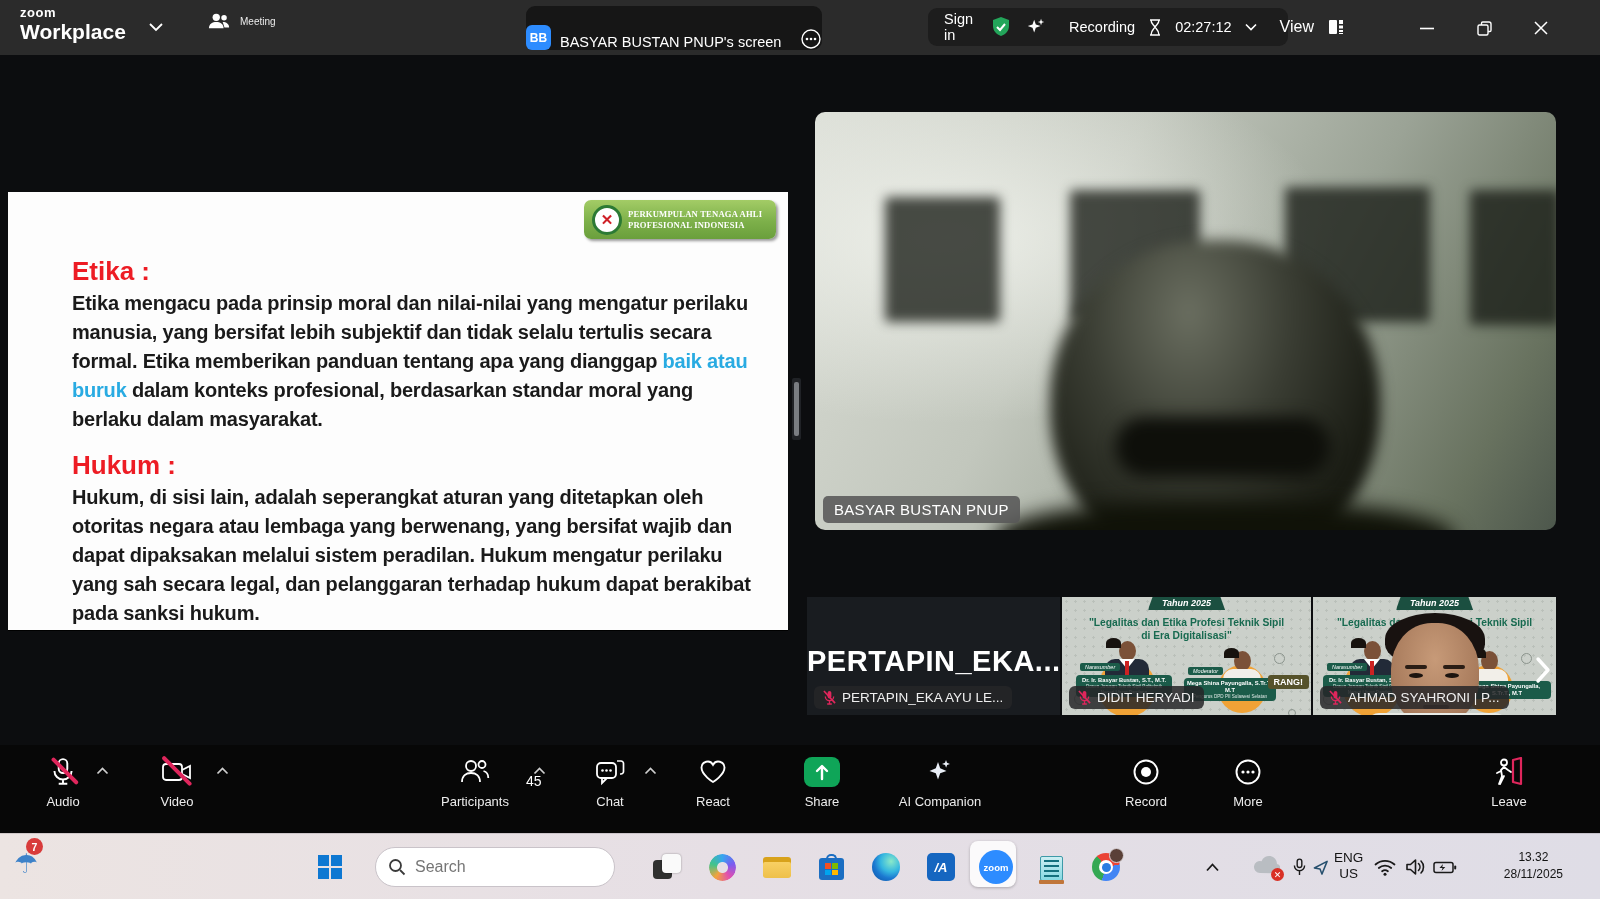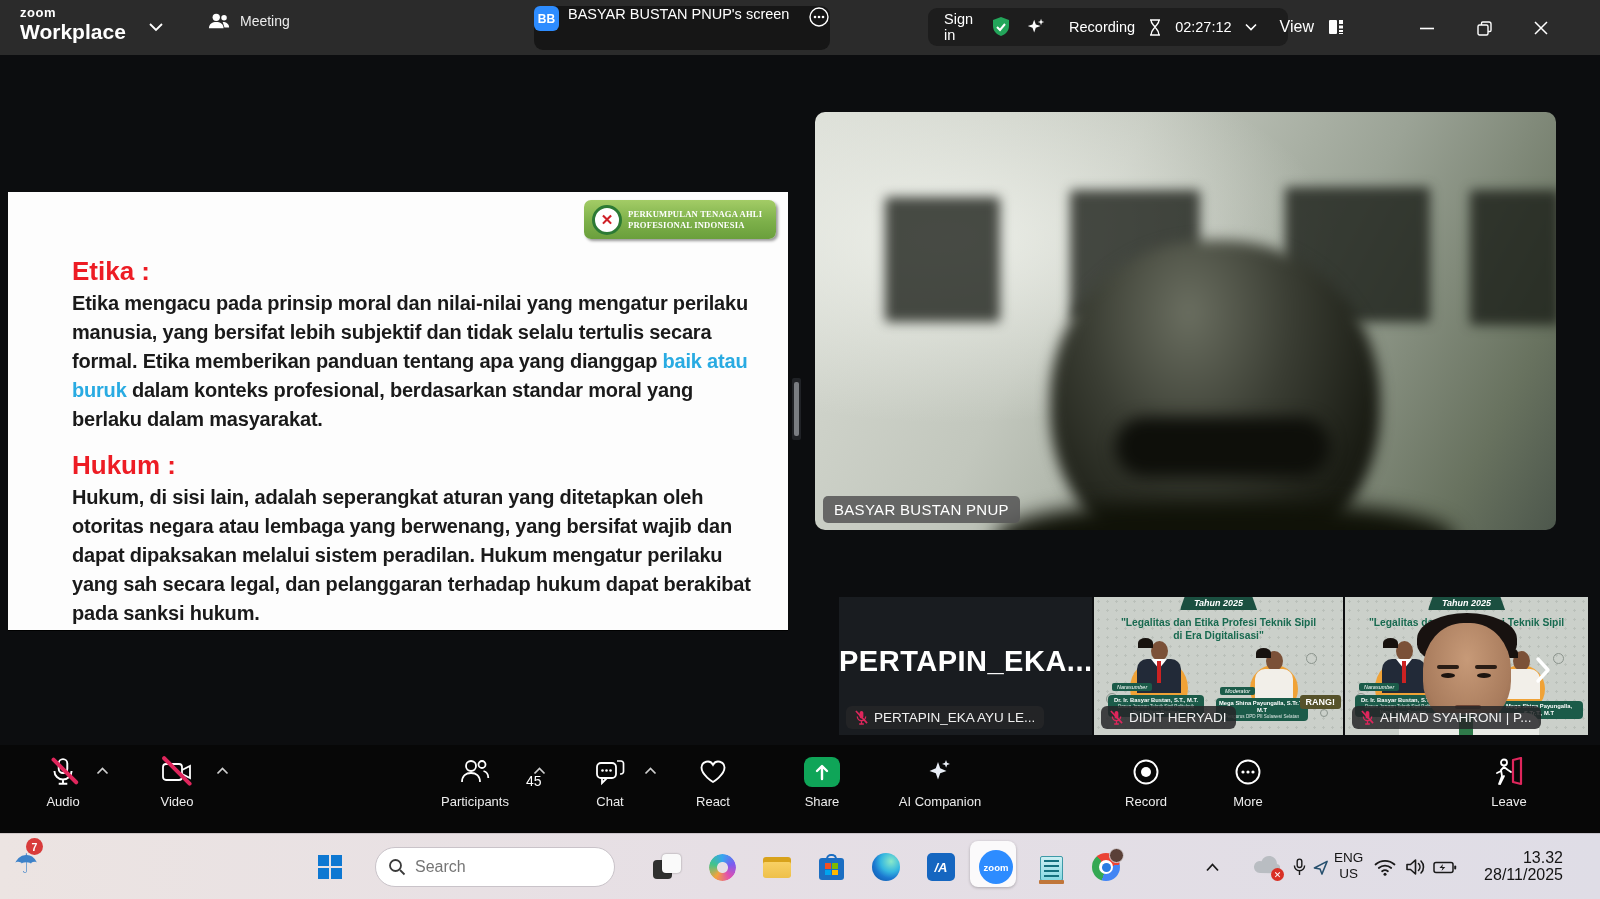--- a/index.html
+++ b/index.html
@@ -8,24 +8,24 @@
     position:relative; width:1600px; height:899px; overflow:hidden;
     font-family:"Liberation Sans", sans-serif; background:#86efac;
   }
 
   
   #titlebar { position:absolute; top:0; left:0; width:1600px; height:55px; background:#2b2b2b; }
   .logo-block { position:absolute; left:20px; top:6px; color:#fff; cursor:default; }
   .logo-top { font-size:13px; font-weight:bold; letter-spacing:.5px; line-height:14px; }
   .logo-bottom { font-size:21px; font-weight:600; line-height:24px; }
   .tb-chevron { position:absolute; left:148px; top:22px; }
-  .meeting-tab { position:absolute; left:208px; top:12px; display:flex; align-items:center; gap:10px; color:#ececec; font-size:14px; }
+  .meeting-tab { position:absolute; left:208px; top:12px; display:flex; align-items:center; gap:10px; color:#ececec; font-size:10px; }
   .screen-tab {
     position:absolute; left:526px; top:6px; width:296px; height:44px; background:#161616;
-    border-radius:9px; display:flex; align-items:flex-start; padding:0 0; gap:9px;margin-left:8px;
+    border-radius:9px; display:flex; align-items:flex-end; padding:0 0; gap:9px;
   }
   .bb-badge { width:25px; height:25px; border-radius:6px; background:#2d8cff; color:#fff; font-size:12px; font-weight:bold; display:flex; align-items:center; justify-content:center; }
   .screen-tab-label { color:#fff; font-size:14.5px; white-space:nowrap; flex:1; }
   .right-pill {
     position:absolute; left:928px; top:8px; width:360px; height:38px; background:#1d1d1d;
     border-radius:9px; display:flex; align-items:center; padding:0 16px; gap:13px;
   }
   .signin-label { color:#fff; font-size:14.5px; margin-right:4px; }
   .rec-dot { width:9px; height:9px; border-radius:50%; background:#e02828; }
   .rec-label { color:#fff; font-size:14.5px; margin-left:-4px; }
@@ -73,21 +73,21 @@
     filter:blur(7px);
   }
   .person-glasses { position:absolute; left:300px; top:305px; width:215px; height:60px; background:#0e0f0a; filter:blur(8px); border-radius:30px; }
   .person-shoulder { position:absolute; left:180px; top:390px; width:460px; height:90px; background:#101208; filter:blur(10px); border-radius:40%; }
   .name-tag {
     position:absolute; left:8px; bottom:7px; background:rgba(88,88,88,.88); color:#fff;
     font-size:15px; padding:5px 11px; border-radius:5px; letter-spacing:.3px;
   }
 
   
-  .thumb { position:absolute; top:542px; height:138px; overflow:hidden; background:#16181c;margin-left:32px; }
+  .thumb { position:absolute; top:542px; height:118px; overflow:hidden; background:#16181c; }
   #thumb1 { left:807px; width:253px; background:#191c20; }
   #thumb2 { left:1062px; width:249px; }
   #thumb3 { left:1313px; width:243px; }
   .thumb-big-name { position:absolute; left:0; right:0; top:48px; text-align:center; color:#fff; font-size:29px; font-weight:bold; letter-spacing:.5px; }
   .thumb-label {
     position:absolute; left:7px; bottom:6px; background:rgba(38,38,40,.85); border-radius:6px;
     display:flex; align-items:center; gap:6px; padding:4px 9px; color:#efefef; font-size:13.5px; white-space:nowrap; max-width:95%;
   }
   .mic-off-sm { flex-shrink:0; }
 
@@ -165,21 +165,21 @@
   .zoom-active { position:absolute; left:-9px; top:-9px; width:46px; height:46px; background:#fbfafb; border-radius:8px; box-shadow:0 1px 3px rgba(0,0,0,.25); }
   .zoom-circle { position:relative; width:34px; height:34px; border-radius:50%; background:#2d8cff; color:#fff; font-size:9.5px; font-weight:bold; display:flex; align-items:center; justify-content:center; }
   .note-ic { position:absolute; left:6px; top:6px; width:23px; height:25px; background:linear-gradient(180deg,#cdeff3,#86d8e2); border:1px solid #3e9aa8; border-radius:2px; }
   .note-ic i { display:block; height:2px; background:#14707e; margin:3px 3px 0; }
   .note-base { position:absolute; left:5px; top:30px; width:25px; height:4px; background:#c0763a; border-radius:1px; }
   .chrome-ic { position:relative; width:28px; height:28px; border-radius:50%; background:conic-gradient(from -40deg,#ea4335 0 33%,#4285f4 33% 66%,#34a853 66% 100%); }
   .chrome-ic:before { content:""; position:absolute; left:7px; top:7px; width:14px; height:14px; background:#fff; border-radius:50%; }
   .chrome-ic:after { content:""; position:absolute; left:9.5px; top:9.5px; width:9px; height:9px; background:#2a7de1; border-radius:50%; }
   .chrome-badge { position:absolute; right:-4px; top:-5px; width:15px; height:15px; border-radius:50%; background:#5a4038; border:1px solid #d8d2d6; }
   .lang-block { position:absolute; left:1334px; top:16px; text-align:center; font-size:13.5px; color:#141414; line-height:16px; }
-  .clock-block { position:absolute; right:37px; top:15px; text-align:right; font-size:16px; color:#141414; line-height:17px; }
+  .clock-block { position:absolute; right:37px; top:15px; text-align:center; font-size:12px; color:#141414; line-height:17px; }
 
   svg { display:block; }
 </style>
 </head>
 <body>
 
 <div id="screen">
 
   <div id="titlebar">
     <div class="logo-block">

